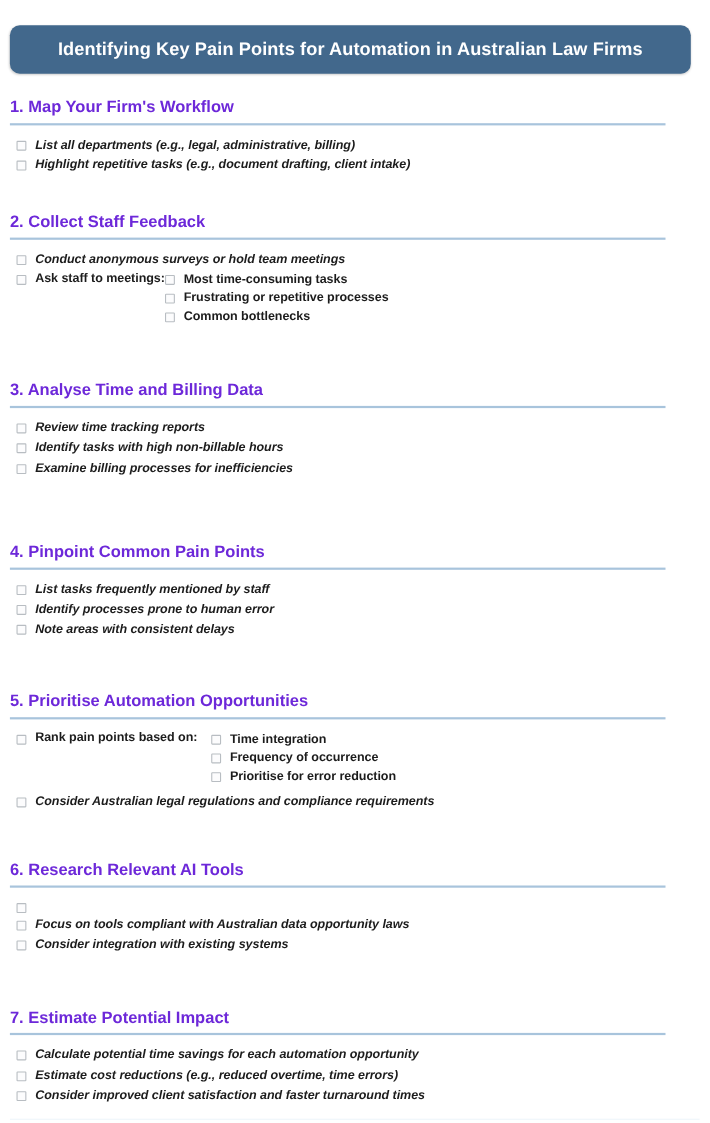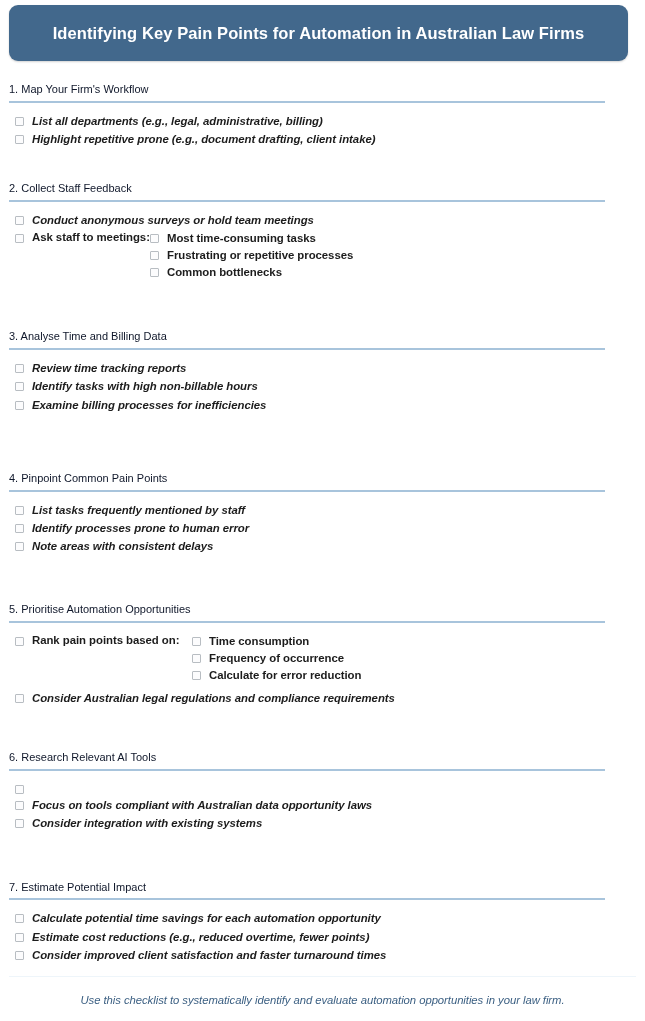--- a/index.html
+++ b/index.html
@@ -18,24 +18,24 @@
   .page {
     position: relative;
     width: 645px;
     height: 1021px;
     box-sizing: border-box;
     background: #ffffff;
   }
 
   
   .title-bar {
-    margin: 5px 17px 0 9px;
+    margin: 23px 17px 0 9px;
     background: #42688c;
     border-radius: 9px;
-    height: 56px;
+    height: 44px;
     display: flex;
     align-items: center;
     justify-content: center;
     box-shadow: 0 1px 2px rgba(0,0,0,0.18);
   }
   .title-text {
     color: #ffffff;
     font-size: 16.5px;
     font-weight: bold;
     letter-spacing: 0.1px;
@@ -50,23 +50,23 @@
   .section {
     margin: 0;
   }
   .section-head {
     margin: 0 0 0 9px;
     width: 596px;
     padding-bottom: 4px;
     border-bottom: 2px solid #a8c4dc;
   }
   .section-title {
-    color: #0f172a;
-    font-size: 11px;
-    font-weight: normal;
+    color: #6d28d9;
+    font-size: 15px;
+    font-weight: bold;
     line-height: 1.25;
     white-space: nowrap;
   }
 
   .items {
     padding: 9px 0 0 0;
   }
 
   
   .row {
@@ -146,21 +146,21 @@
         <div class="section-head">
           <div class="section-title">1. Map Your Firm's Workflow</div>
         </div>
         <div class="items" style="padding-bottom: 26px;">
           <div class="row main">
             <span class="cbox"></span>
             <span class="label">List all departments (e.g., legal, administrative, billing)</span>
           </div>
           <div class="row main">
             <span class="cbox"></span>
-            <span class="label">Highlight repetitive prone (e.g., document drafting, client intake)</span>
+            <span class="label">Highlight repetitive tasks (e.g., document drafting, client intake)</span>
           </div>
         </div>
       </div>
       <div class="section" style="margin-top: 8px;">
         <div class="section-head">
           <div class="section-title">2. Collect Staff Feedback</div>
         </div>
         <div class="items" style="padding-bottom: 22px;">
           <div class="row main">
             <span class="cbox"></span>
@@ -232,29 +232,29 @@
         </div>
         <div class="items" style="padding-bottom: 22px;">
           <div class="group" style="position: relative; min-height: 57px;">
             <div class="parent">
               <span class="cbox"></span>
               <span class="label">Rank pain points based on:</span>
             </div>
             <div class="subwrap" style="margin-left: 0px; position: absolute; left: 192px; top: 0px;">
               <div class="row">
                 <span class="cbox"></span>
-                <span class="label">Time consumption</span>
+                <span class="label">Time integration</span>
               </div>
               <div class="row">
                 <span class="cbox"></span>
                 <span class="label">Frequency of occurrence</span>
               </div>
               <div class="row">
                 <span class="cbox"></span>
-                <span class="label">Calculate for error reduction</span>
+                <span class="label">Prioritise for error reduction</span>
               </div>
             </div>
           </div>
           <div class="row main">
             <span class="cbox"></span>
             <span class="label">Consider Australian legal regulations and compliance requirements</span>
           </div>
         </div>
       </div>
       <div class="section" style="margin-top: 22px;">
@@ -279,21 +279,21 @@
         <div class="section-head">
           <div class="section-title">7. Estimate Potential Impact</div>
         </div>
         <div class="items" style="padding-bottom: 12px;">
           <div class="row main">
             <span class="cbox"></span>
             <span class="label">Calculate potential time savings for each automation opportunity</span>
           </div>
           <div class="row main">
             <span class="cbox"></span>
-            <span class="label">Estimate cost reductions (e.g., reduced overtime, fewer points)</span>
+            <span class="label">Estimate cost reductions (e.g., reduced overtime, time errors)</span>
           </div>
           <div class="row main">
             <span class="cbox"></span>
             <span class="label">Consider improved client satisfaction and faster turnaround times</span>
           </div>
         </div>
       </div>
     </div>
 
   <div class="footer-sep"></div>

